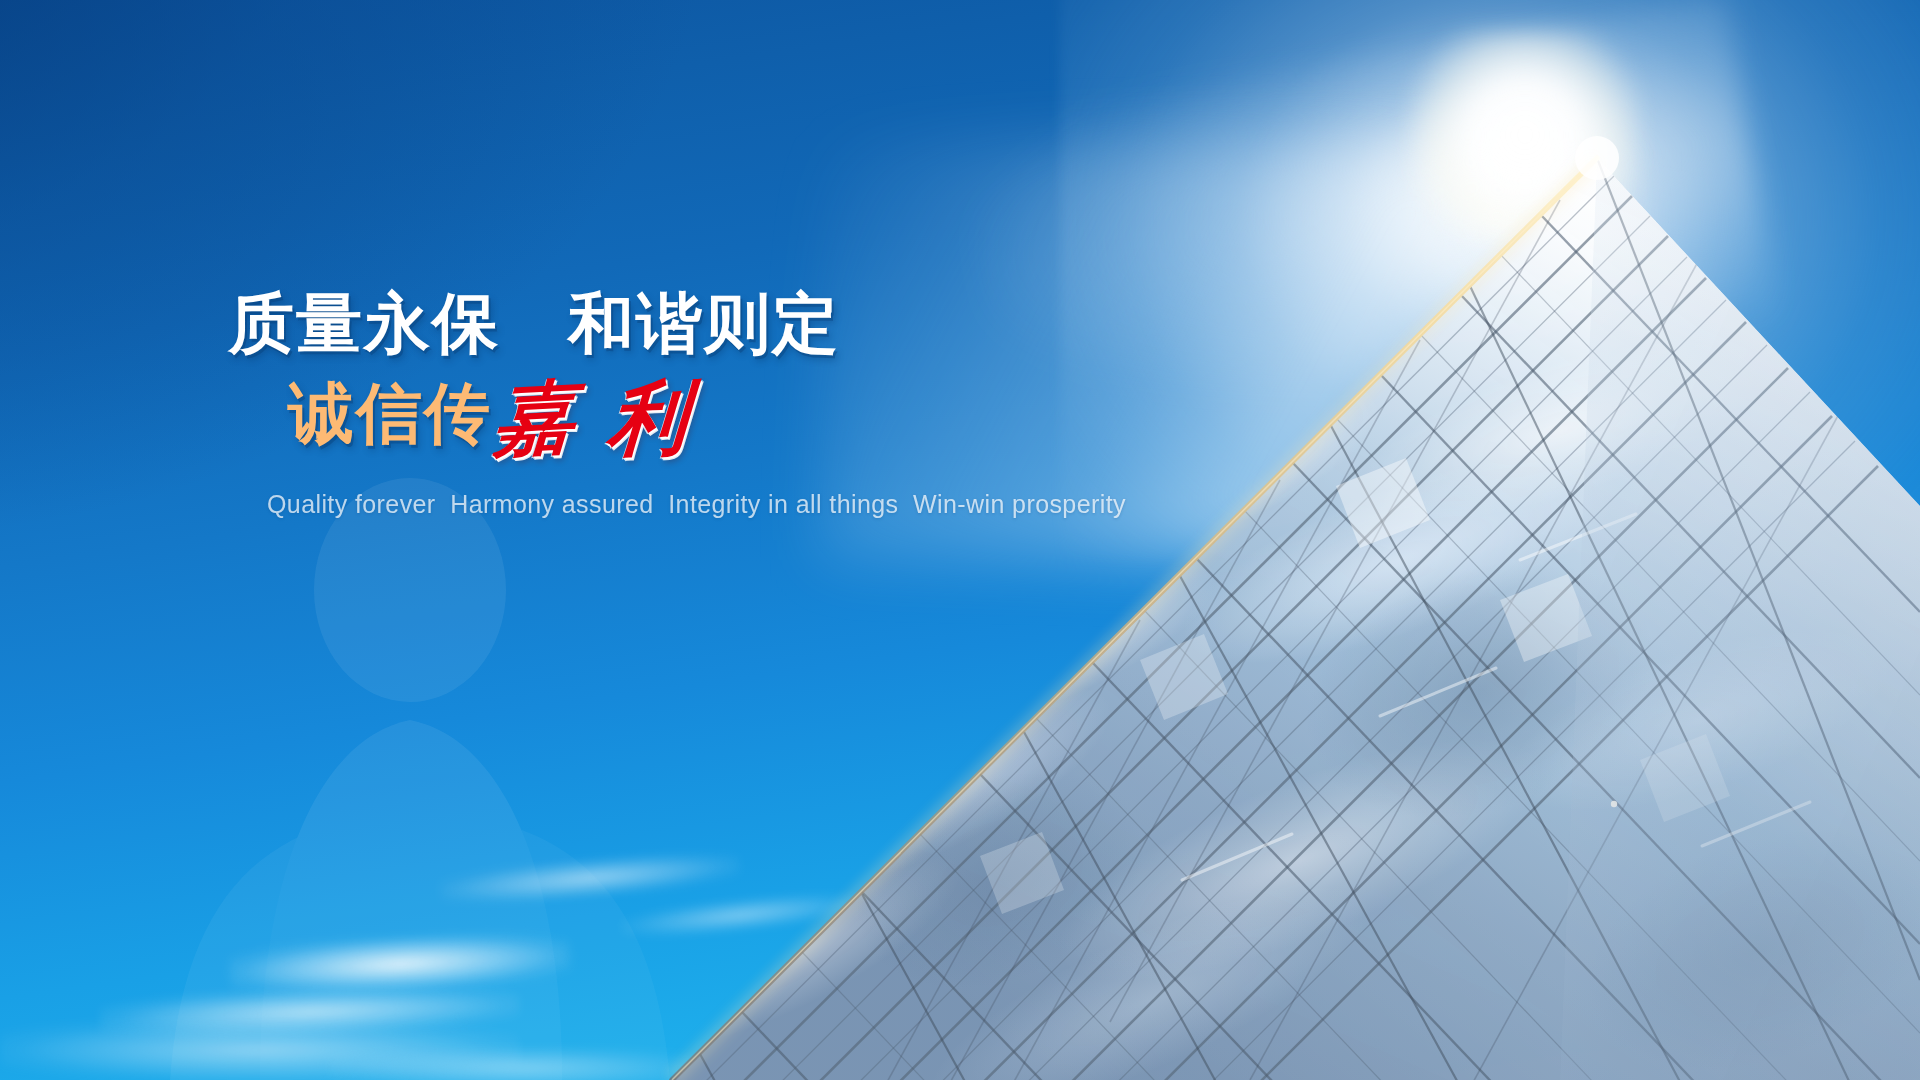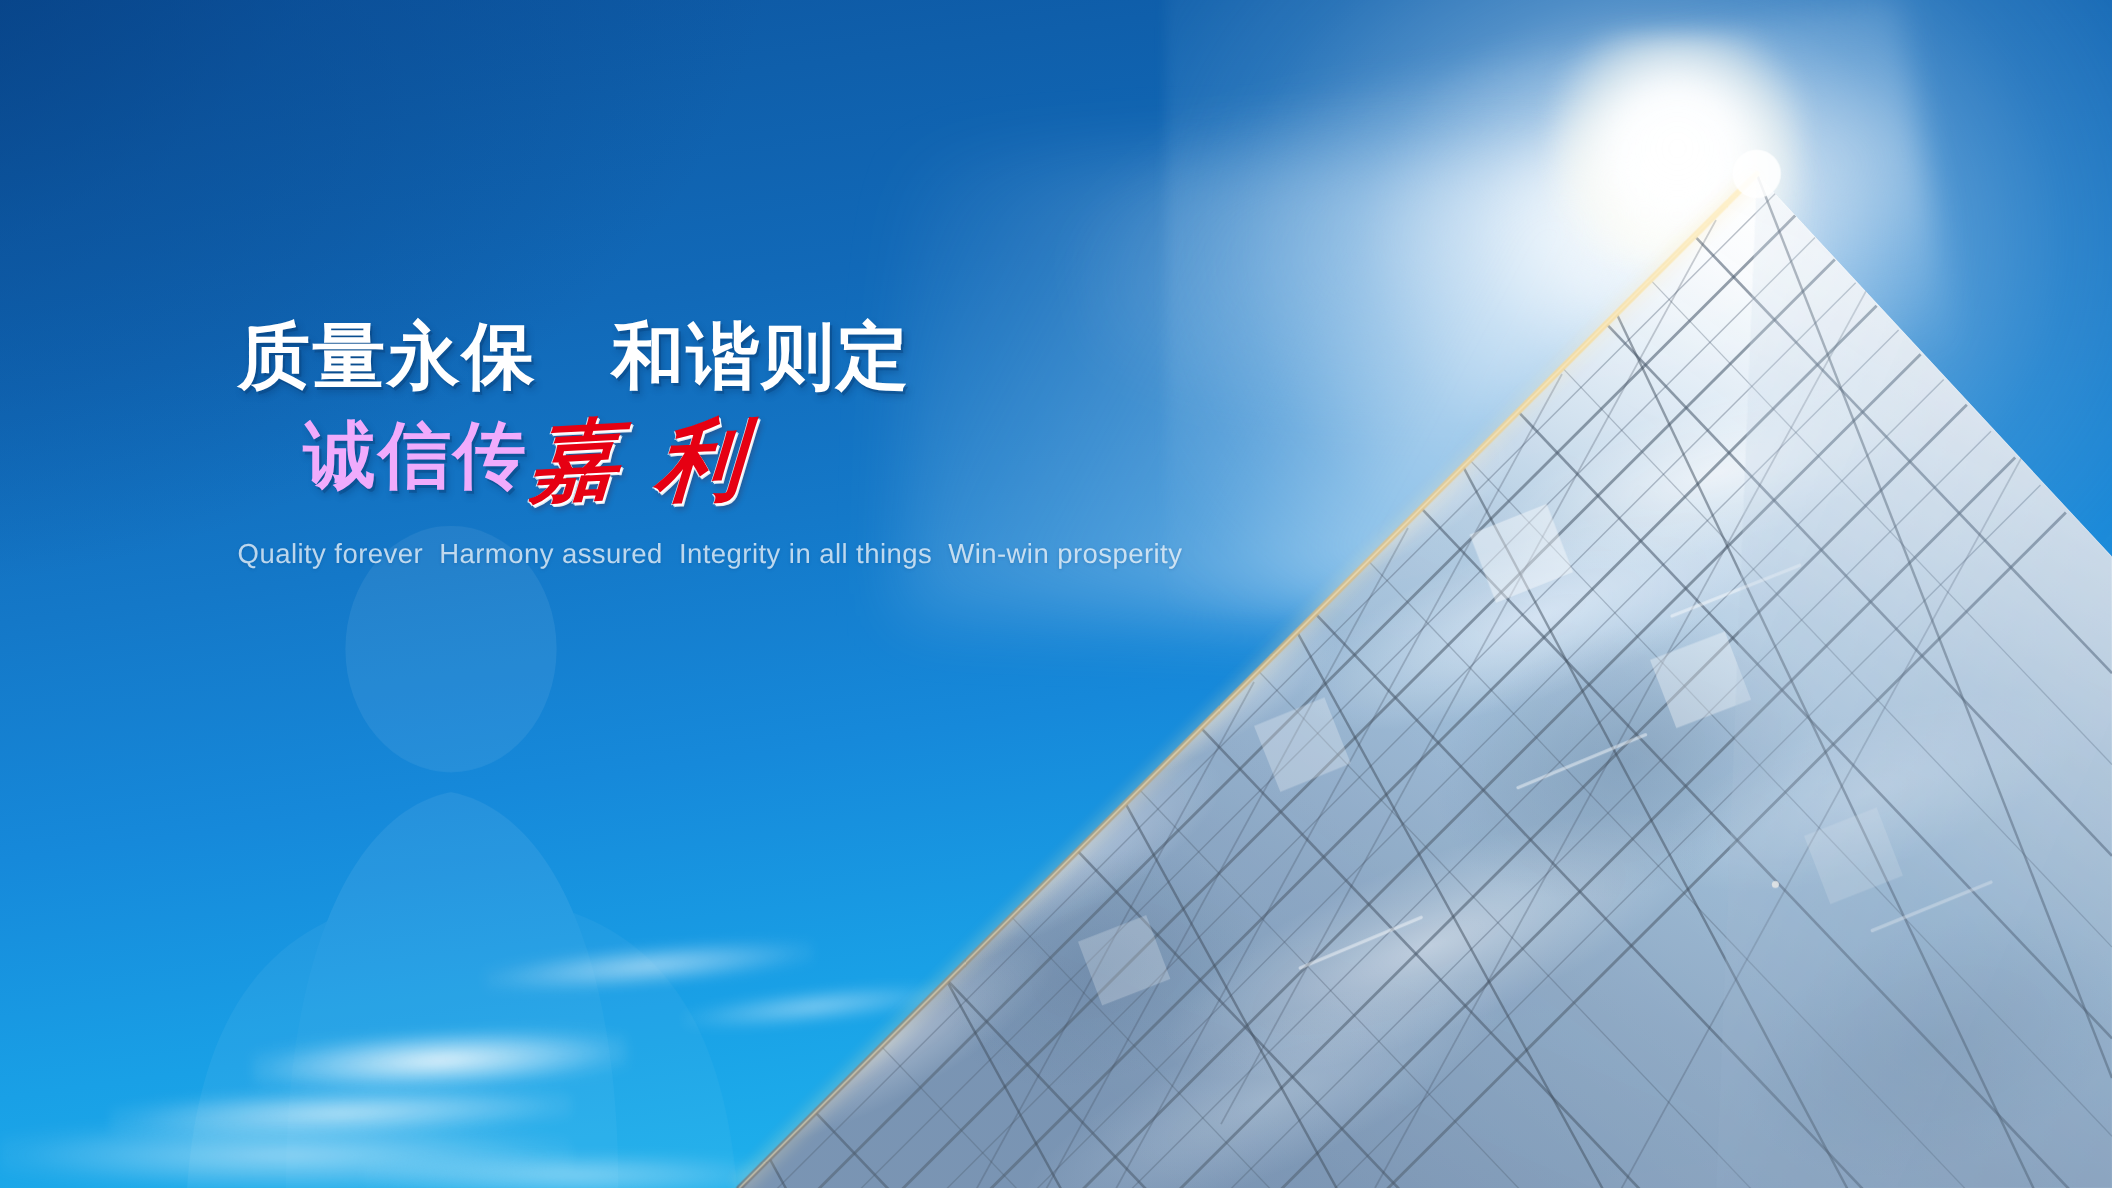--- a/index.html
+++ b/index.html
@@ -108,21 +108,21 @@
   
   .building {
     position:absolute; inset:0;
     pointer-events:none;
   }
   .building svg { width:1920px; height:1080px; display:block; }
 
   
   .copy {
     position:absolute;
-    left:4px; top:290px;
+    left:16px; top:290px;
     width:1100px;
     z-index:40;
   }
   .headline-1, .headline-2 {
     font-family:"Liberation Sans","DejaVu Sans",sans-serif;
     font-weight:bold;
     color:#ffffff;
     white-space:pre;
     line-height:1.0;
     letter-spacing:2px;
@@ -134,21 +134,21 @@
     font-size:66px;
     padding-left:212px;
     margin-bottom:20px;
   }
   .headline-2 {
     font-size:66px;
     padding-left:272px;
     display:flex;
     align-items:baseline;
   }
-  .seg-white { color:#f0abfc; }
+  .seg-white { color:#fdba74; }
   .seg-red {
     color:#e60012;
     font-family:"DejaVu Serif","Liberation Serif",serif;
     font-weight:bold;
     font-size:80px;
     font-style:italic;
     line-height:0.8;
     position:relative;
     top:10px;
     margin:0 2px;
@@ -164,20 +164,21 @@
 
   .subhead {
     padding-left:212px;
     margin-top:44px;
     font-size:25px;
     font-weight:400;
     color:rgba(255,255,255,0.72);
     letter-spacing:0.4px;
     white-space:pre;
     text-shadow:0 1px 3px rgba(10,60,120,0.22);
+    margin-left:39px;
   }
 </style>
 </head>
 <body>
 
 <div id="banner">
 
   <div class="sky-base"></div>
   <div class="sky-corner-dark"></div>
 

